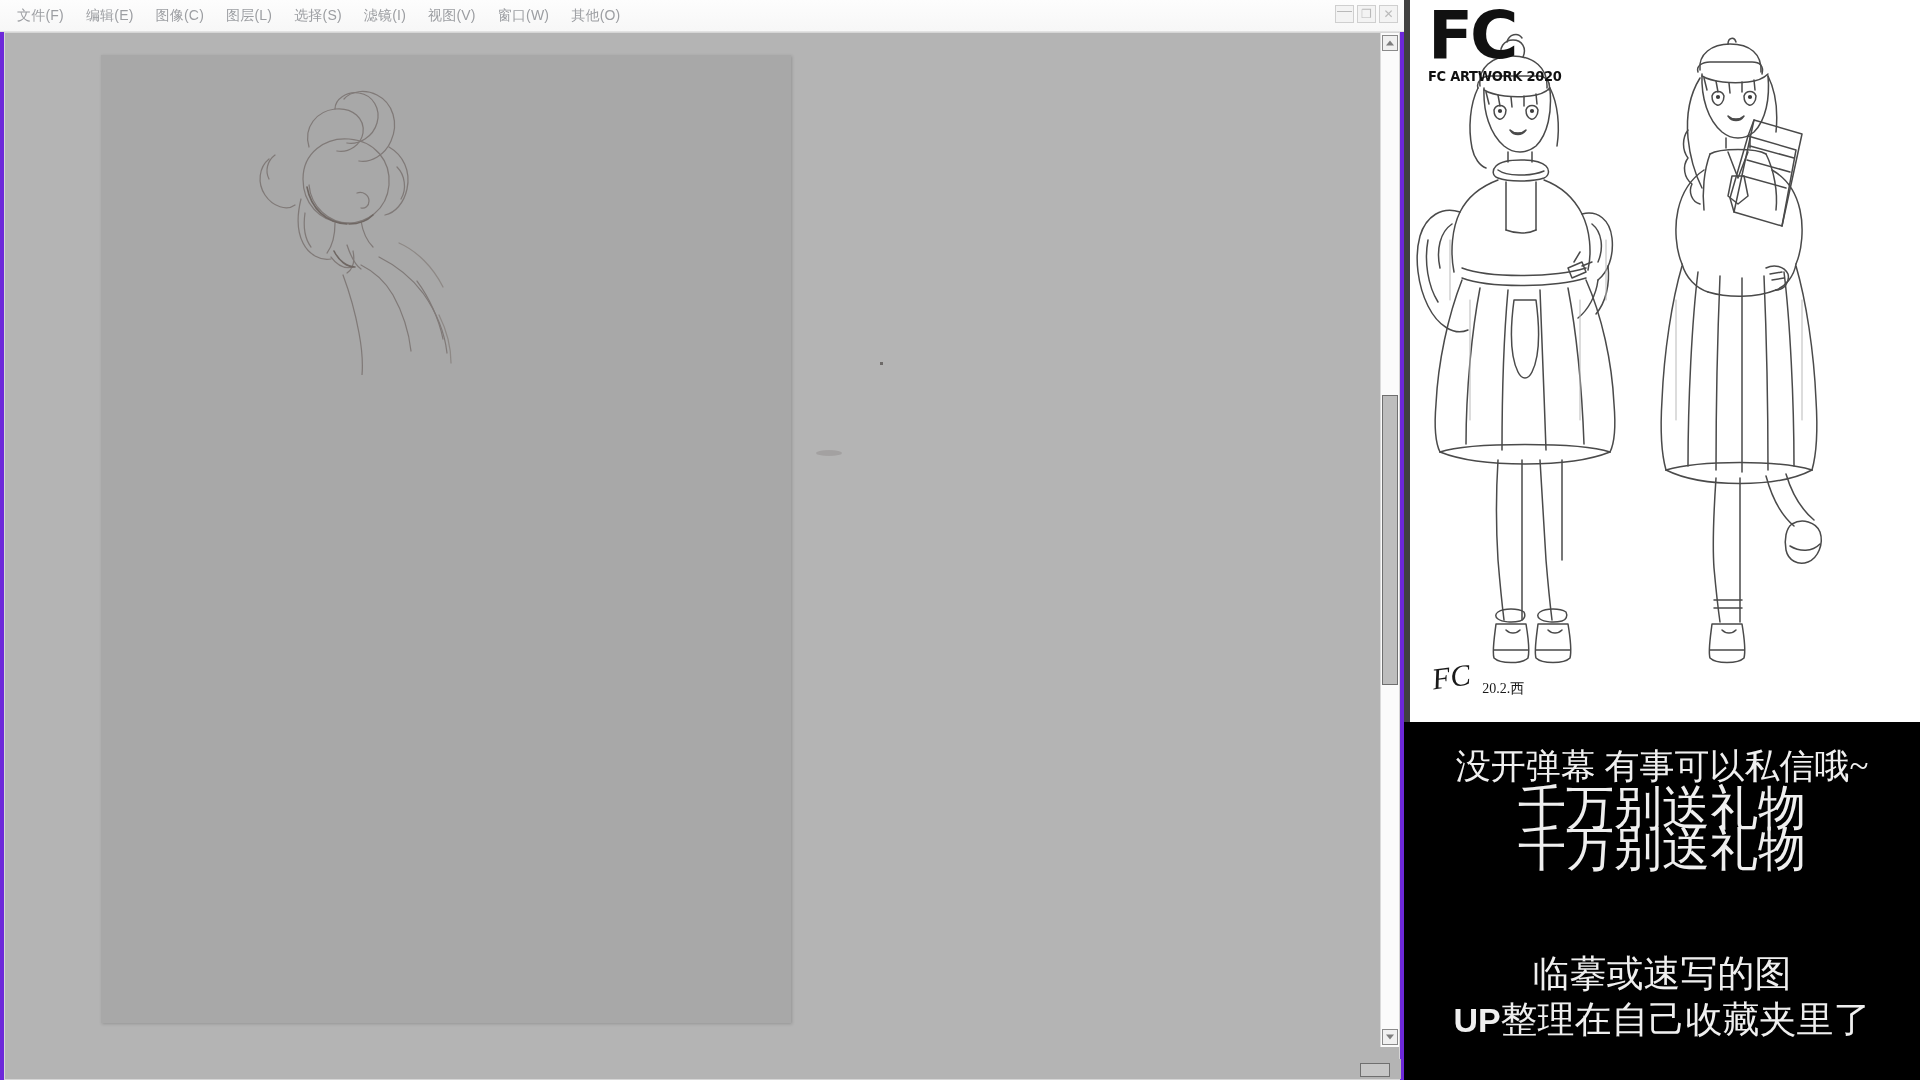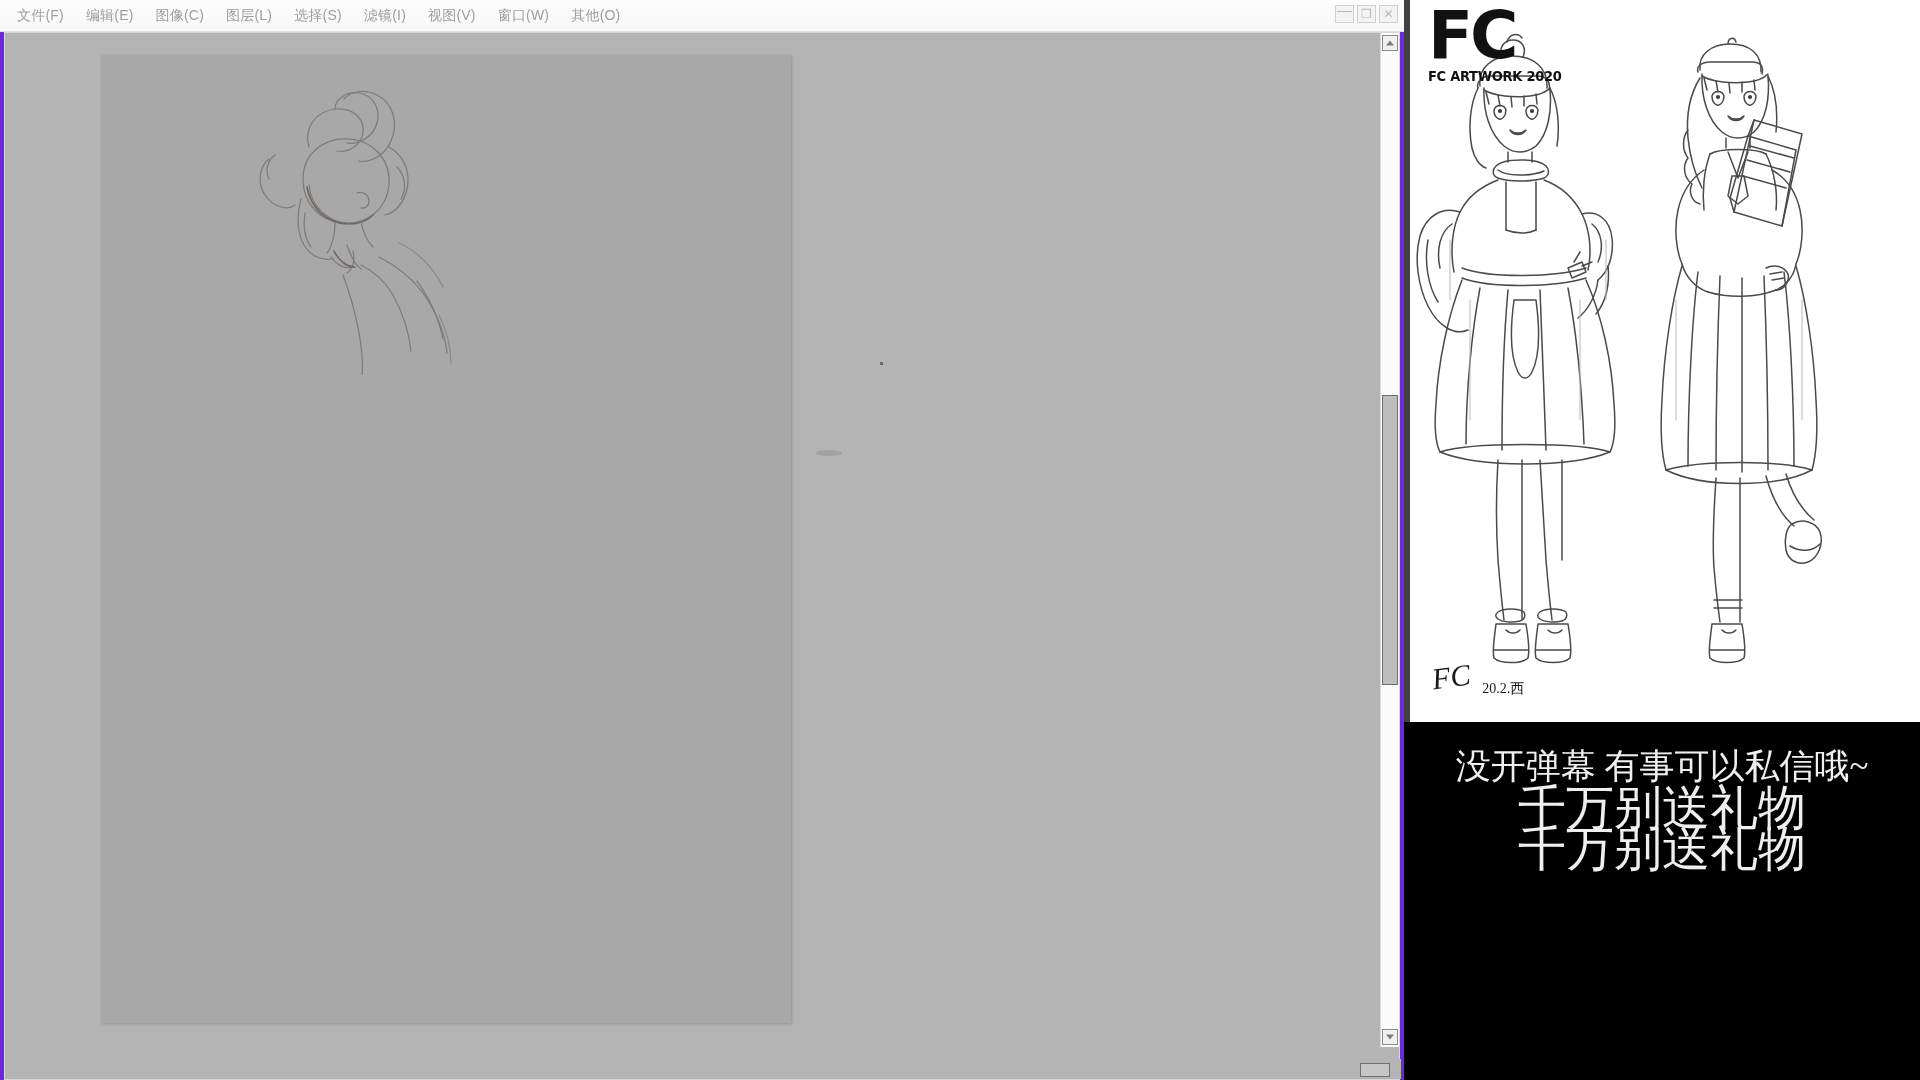--- a/index.html
+++ b/index.html
@@ -560,16 +560,20 @@
         <span class="sig-mark">FC</span><span class="sig-date">20.2.西</span>
       </div>
     </div>
 
     <div id="subtitles">
       <div id="sub-block-1">
         <div class="sub-line">没开弹幕 有事可以私信哦~</div>
         <div class="sub-line">千万别送礼物</div>
         <div class="sub-line">千万别送礼物</div>
       </div>
+      <div id="sub-block-2">
+        <div class="sub-line">临摹或速写的图</div>
+        <div class="sub-line"><span class="sub-up">UP</span><span>整理在自己收藏夹里了</span></div>
+      </div>
     </div>
 
   </div>
 </div>
 
 </body></html>

